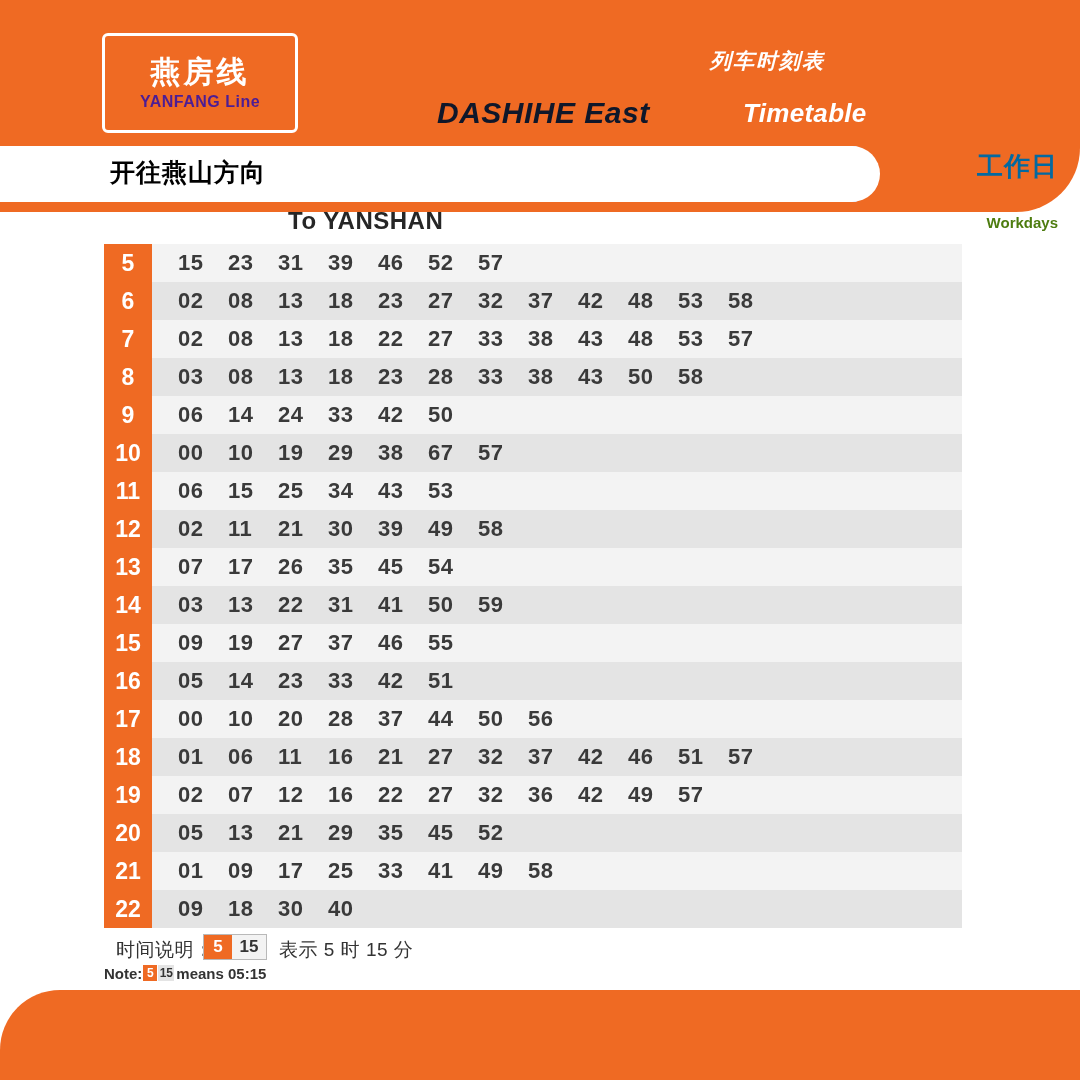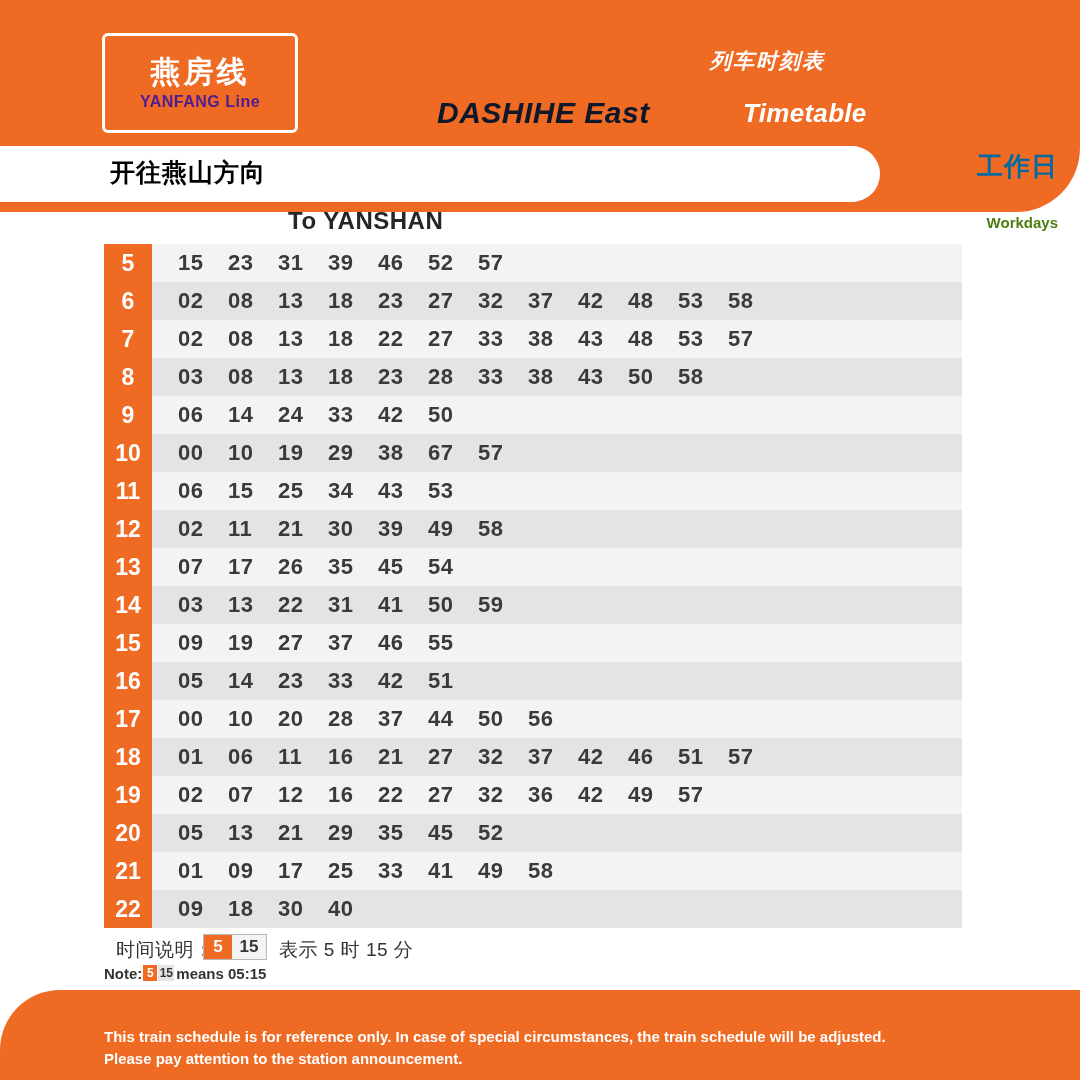--- a/index.html
+++ b/index.html
@@ -614,18 +614,14 @@
     <div class="note-cn-mean">表示 5 时 15 分</div>
     <div class="note-en">
       <span>Note:</span>
       <span class="mini">5</span>
       <span class="minim">15</span>
       <span>means 05:15</span>
     </div>
   </div>
 
   <div class="footer"></div>
-  <div class="footer-en">
-    <div>This train schedule is for reference only. In case of special circumstances, the train schedule will be adjusted.</div>
-    <div>Please pay attention to the station announcement.</div>
-  </div>
 
 </div>
 
 </body></html>

